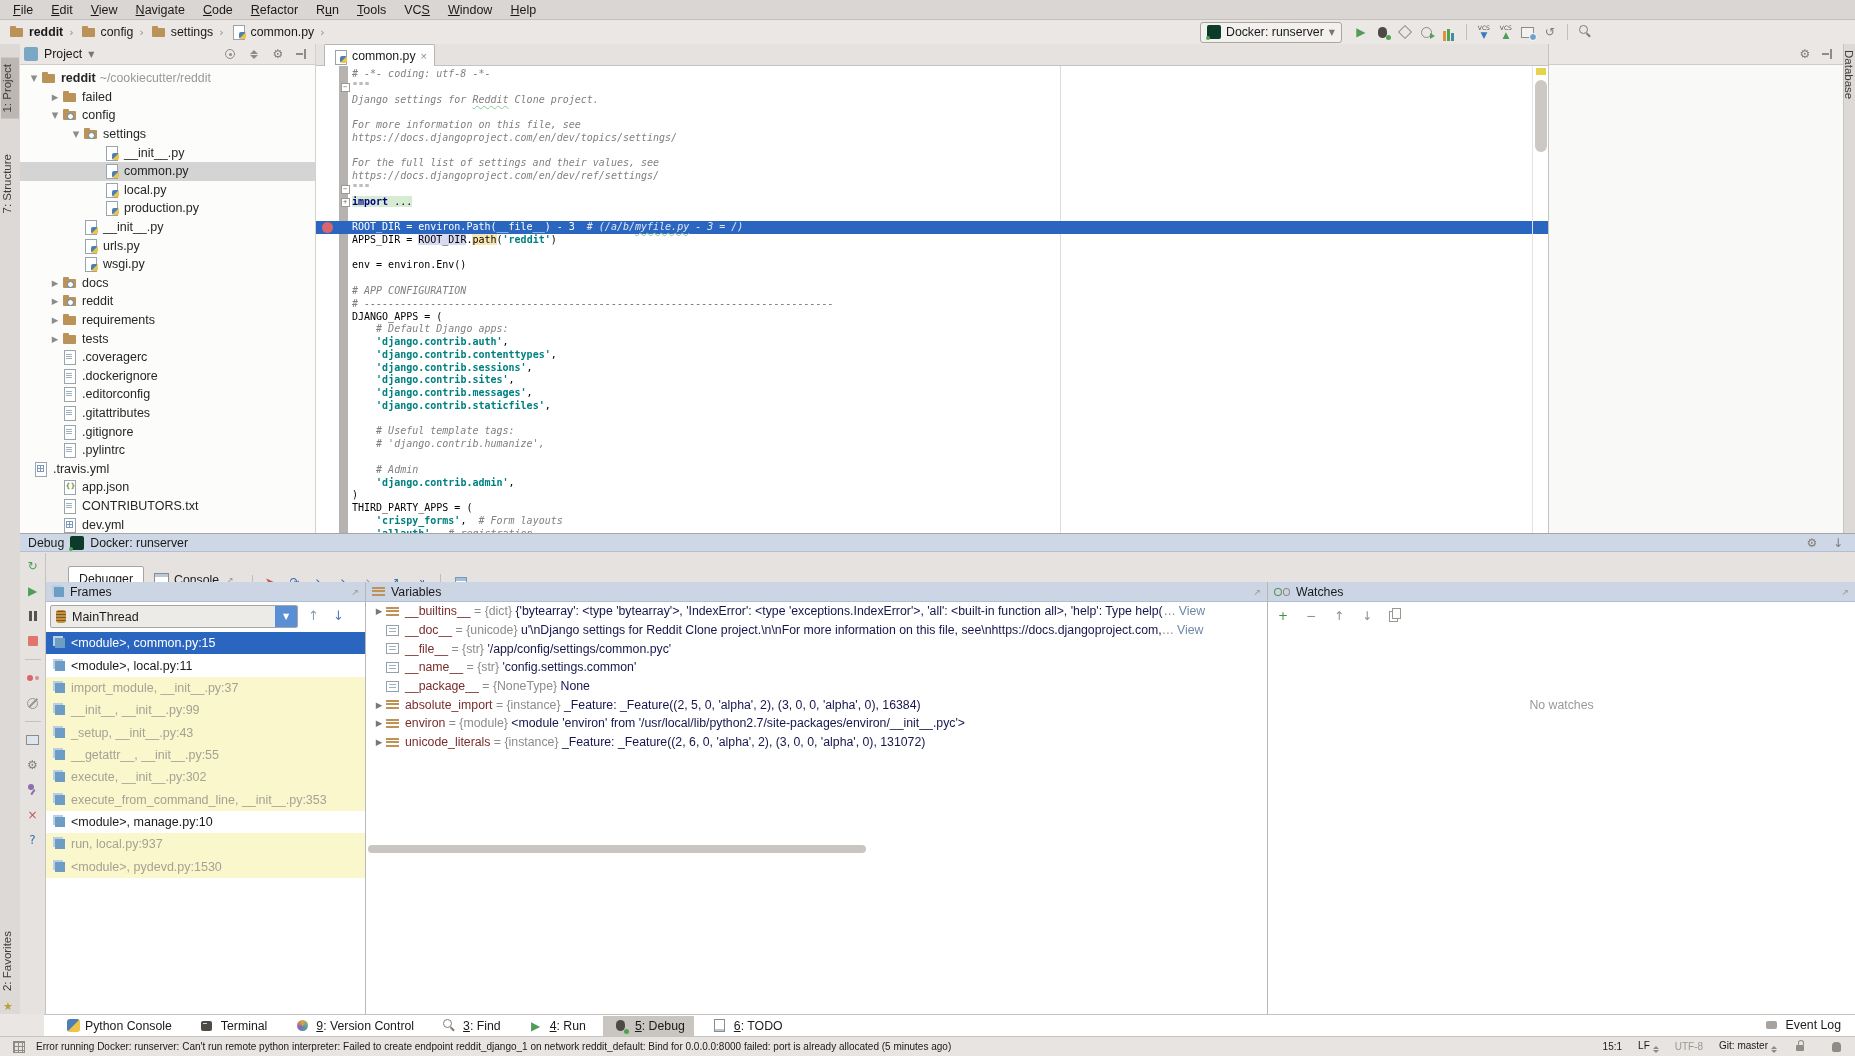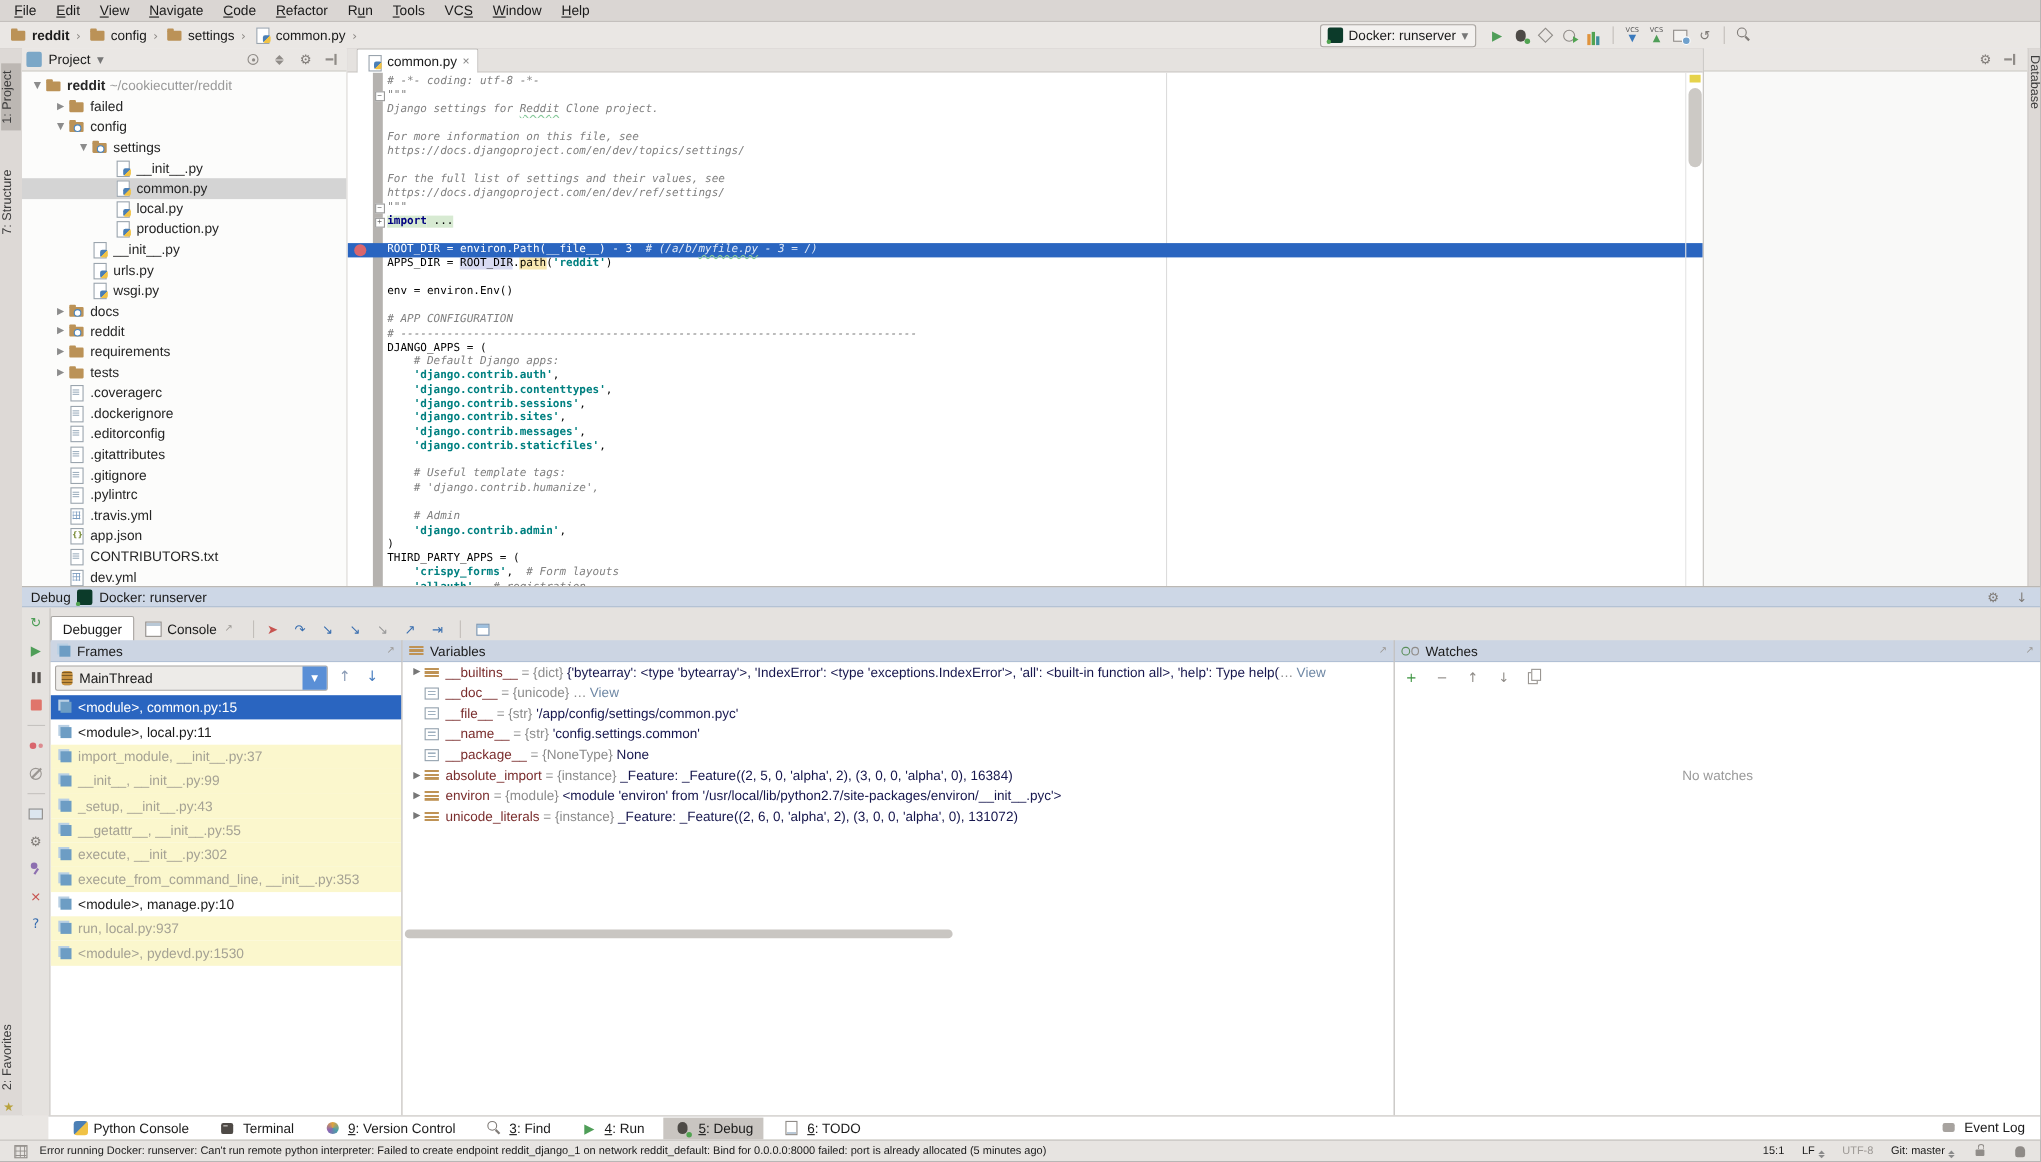--- a/index.html
+++ b/index.html
@@ -179,21 +179,21 @@
   .escroll-thumb{position:absolute;left:2px;top:14px;width:12px;height:72px;background:#ccc9c5;border-radius:6px;}
   
   .db-panel{left:1548px;top:44px;width:295px;height:489px;background:#f9f9f8;border-left:1px solid #c5c2bf;box-sizing:border-box;}
   .db-header{position:absolute;left:0;top:0;width:100%;height:21px;background:#eae7e4;border-bottom:1px solid #d0cdc9;
              display:flex;align-items:center;justify-content:flex-end;padding-right:6px;box-sizing:border-box;gap:4px;}
   
   .dbg-panel{left:20px;top:533px;width:1835px;height:481px;background:#e5e2df;border-top:1px solid #a8a5a2;box-sizing:border-box;}
   .dbg-header{position:absolute;left:0;top:0;width:100%;height:18px;background:#cdd7e6;border-bottom:1px solid #b2c0d2;
               display:flex;align-items:center;padding:0 8px;box-sizing:border-box;gap:6px;font-size:12.3px;}
   .dbg-header .spacer{flex:1;}
-  .dbg-tabrow{position:absolute;left:26px;top:19px;height:38px;display:flex;align-items:center;}
+  .dbg-tabrow{position:absolute;left:26px;top:19px;height:38px;display:flex;align-items:flex-end;padding-left:22px;}
   .dtab{height:23px;display:flex;align-items:center;gap:5px;padding:0 10px;font-size:12.3px;cursor:pointer;}
   .dtab.sel{background:#fff;border:1px solid #a8a5a2;border-radius:2px;}
   .ic-console{width:13px;height:12px;border:1.3px solid #8f8b87;background:#fff;box-shadow:inset 0 3px 0 #b9c8d6;}
   .float-mark{font-size:9px;color:#9a9692;margin-left:2px;font-family:"DejaVu Sans",sans-serif;}
   .dbg-leftbar{position:absolute;left:0;top:19px;width:26px;height:461px;border-right:1px solid #c5c2bf;
                display:flex;flex-direction:column;align-items:center;gap:7px;padding-top:4px;box-sizing:border-box;}
   .dbg-leftbar .hsep{width:16px;height:1px;background:#c5c2bf;margin:2px 0;}
   .subhead{position:absolute;height:20px;background:#ccd5e3;border-bottom:1px solid #aebed3;display:flex;
            align-items:center;padding:0 6px;box-sizing:border-box;gap:6px;font-size:12.3px;justify-content:center;}
   .subhead .spacer{flex:1;}
@@ -456,21 +456,21 @@
         <div class="tree-row" style="padding-left: 29px;">
           <span class="tree-arrow"></span>
           <span class="ic ti ti-page ti-text"></span>
           <span class="tree-label">.gitignore</span>
         </div>
         <div class="tree-row" style="padding-left: 29px;">
           <span class="tree-arrow"></span>
           <span class="ic ti ti-page ti-text"></span>
           <span class="tree-label">.pylintrc</span>
         </div>
-        <div class="tree-row" style="padding-left: 29px;">
+        <div class="tree-row" style="">
           <span class="tree-arrow"></span>
           <span class="ic ti ti-page ti-yml"></span>
           <span class="tree-label">.travis.yml</span>
         </div>
         <div class="tree-row" style="padding-left: 29px;">
           <span class="tree-arrow"></span>
           <span class="ic ti ti-page ti-json"></span>
           <span class="tree-label">app.json</span>
         </div>
         <div class="tree-row" style="padding-left: 29px;">
@@ -659,20 +659,21 @@
             <span class="var-value clip">{'bytearray': &lt;type 'bytearray'&gt;, 'IndexError': &lt;type 'exceptions.IndexError'&gt;, 'all': &lt;built-in function all&gt;, 'help': Type help() I</span>
             <span class="var-ell">…</span>
             <span class="view-link">View</span>
           </div>
           <div class="var-row">
             <span class="var-exp"></span>
             <span class="vi vi-prim"></span>
             <span class="var-name">__doc__</span>
             <span class="var-eq">&nbsp;=&nbsp;</span>
             <span class="var-type">{unicode}&nbsp;</span>
+            <span class="var-value clip">u'\nDjango settings for Reddit Clone project.\n\nFor more information on this file, see\nhttps://docs.djangoproject.com,</span>
             <span class="var-ell">…</span>
             <span class="view-link">View</span>
           </div>
           <div class="var-row">
             <span class="var-exp"></span>
             <span class="vi vi-prim"></span>
             <span class="var-name">__file__</span>
             <span class="var-eq">&nbsp;=&nbsp;</span>
             <span class="var-type">{str}&nbsp;</span>
             <span class="var-value">'/app/config/settings/common.pyc'</span>

